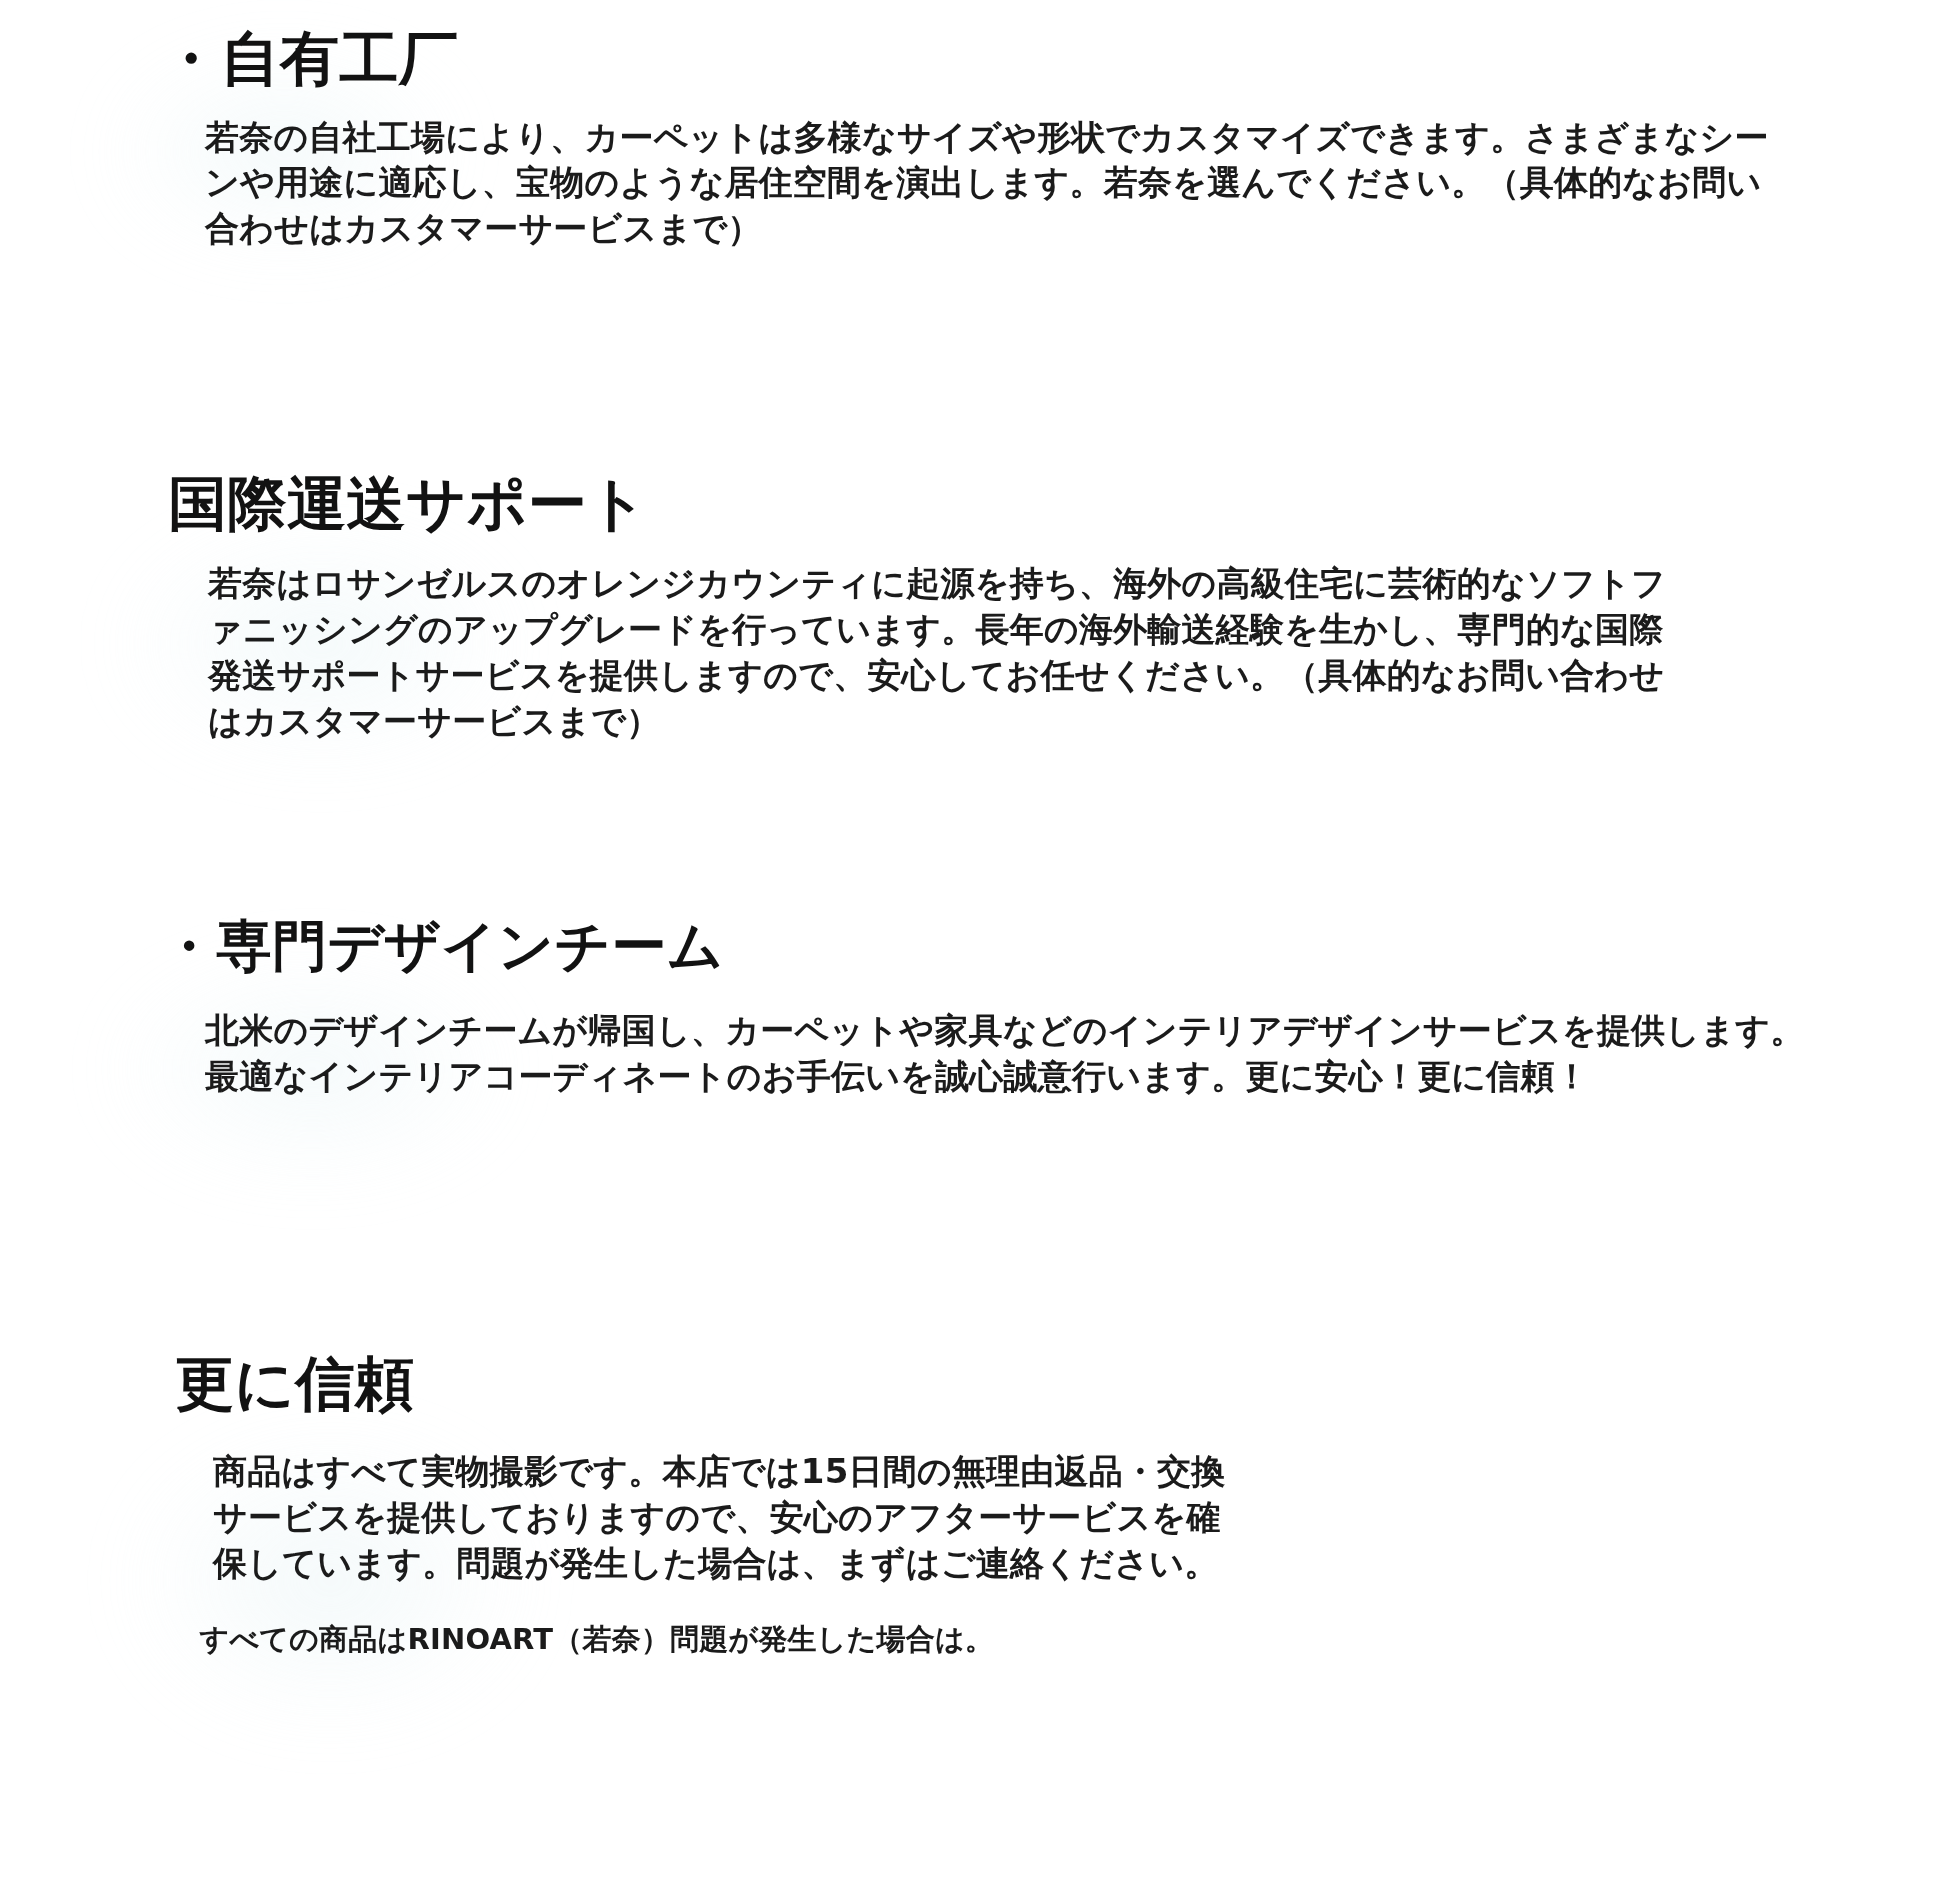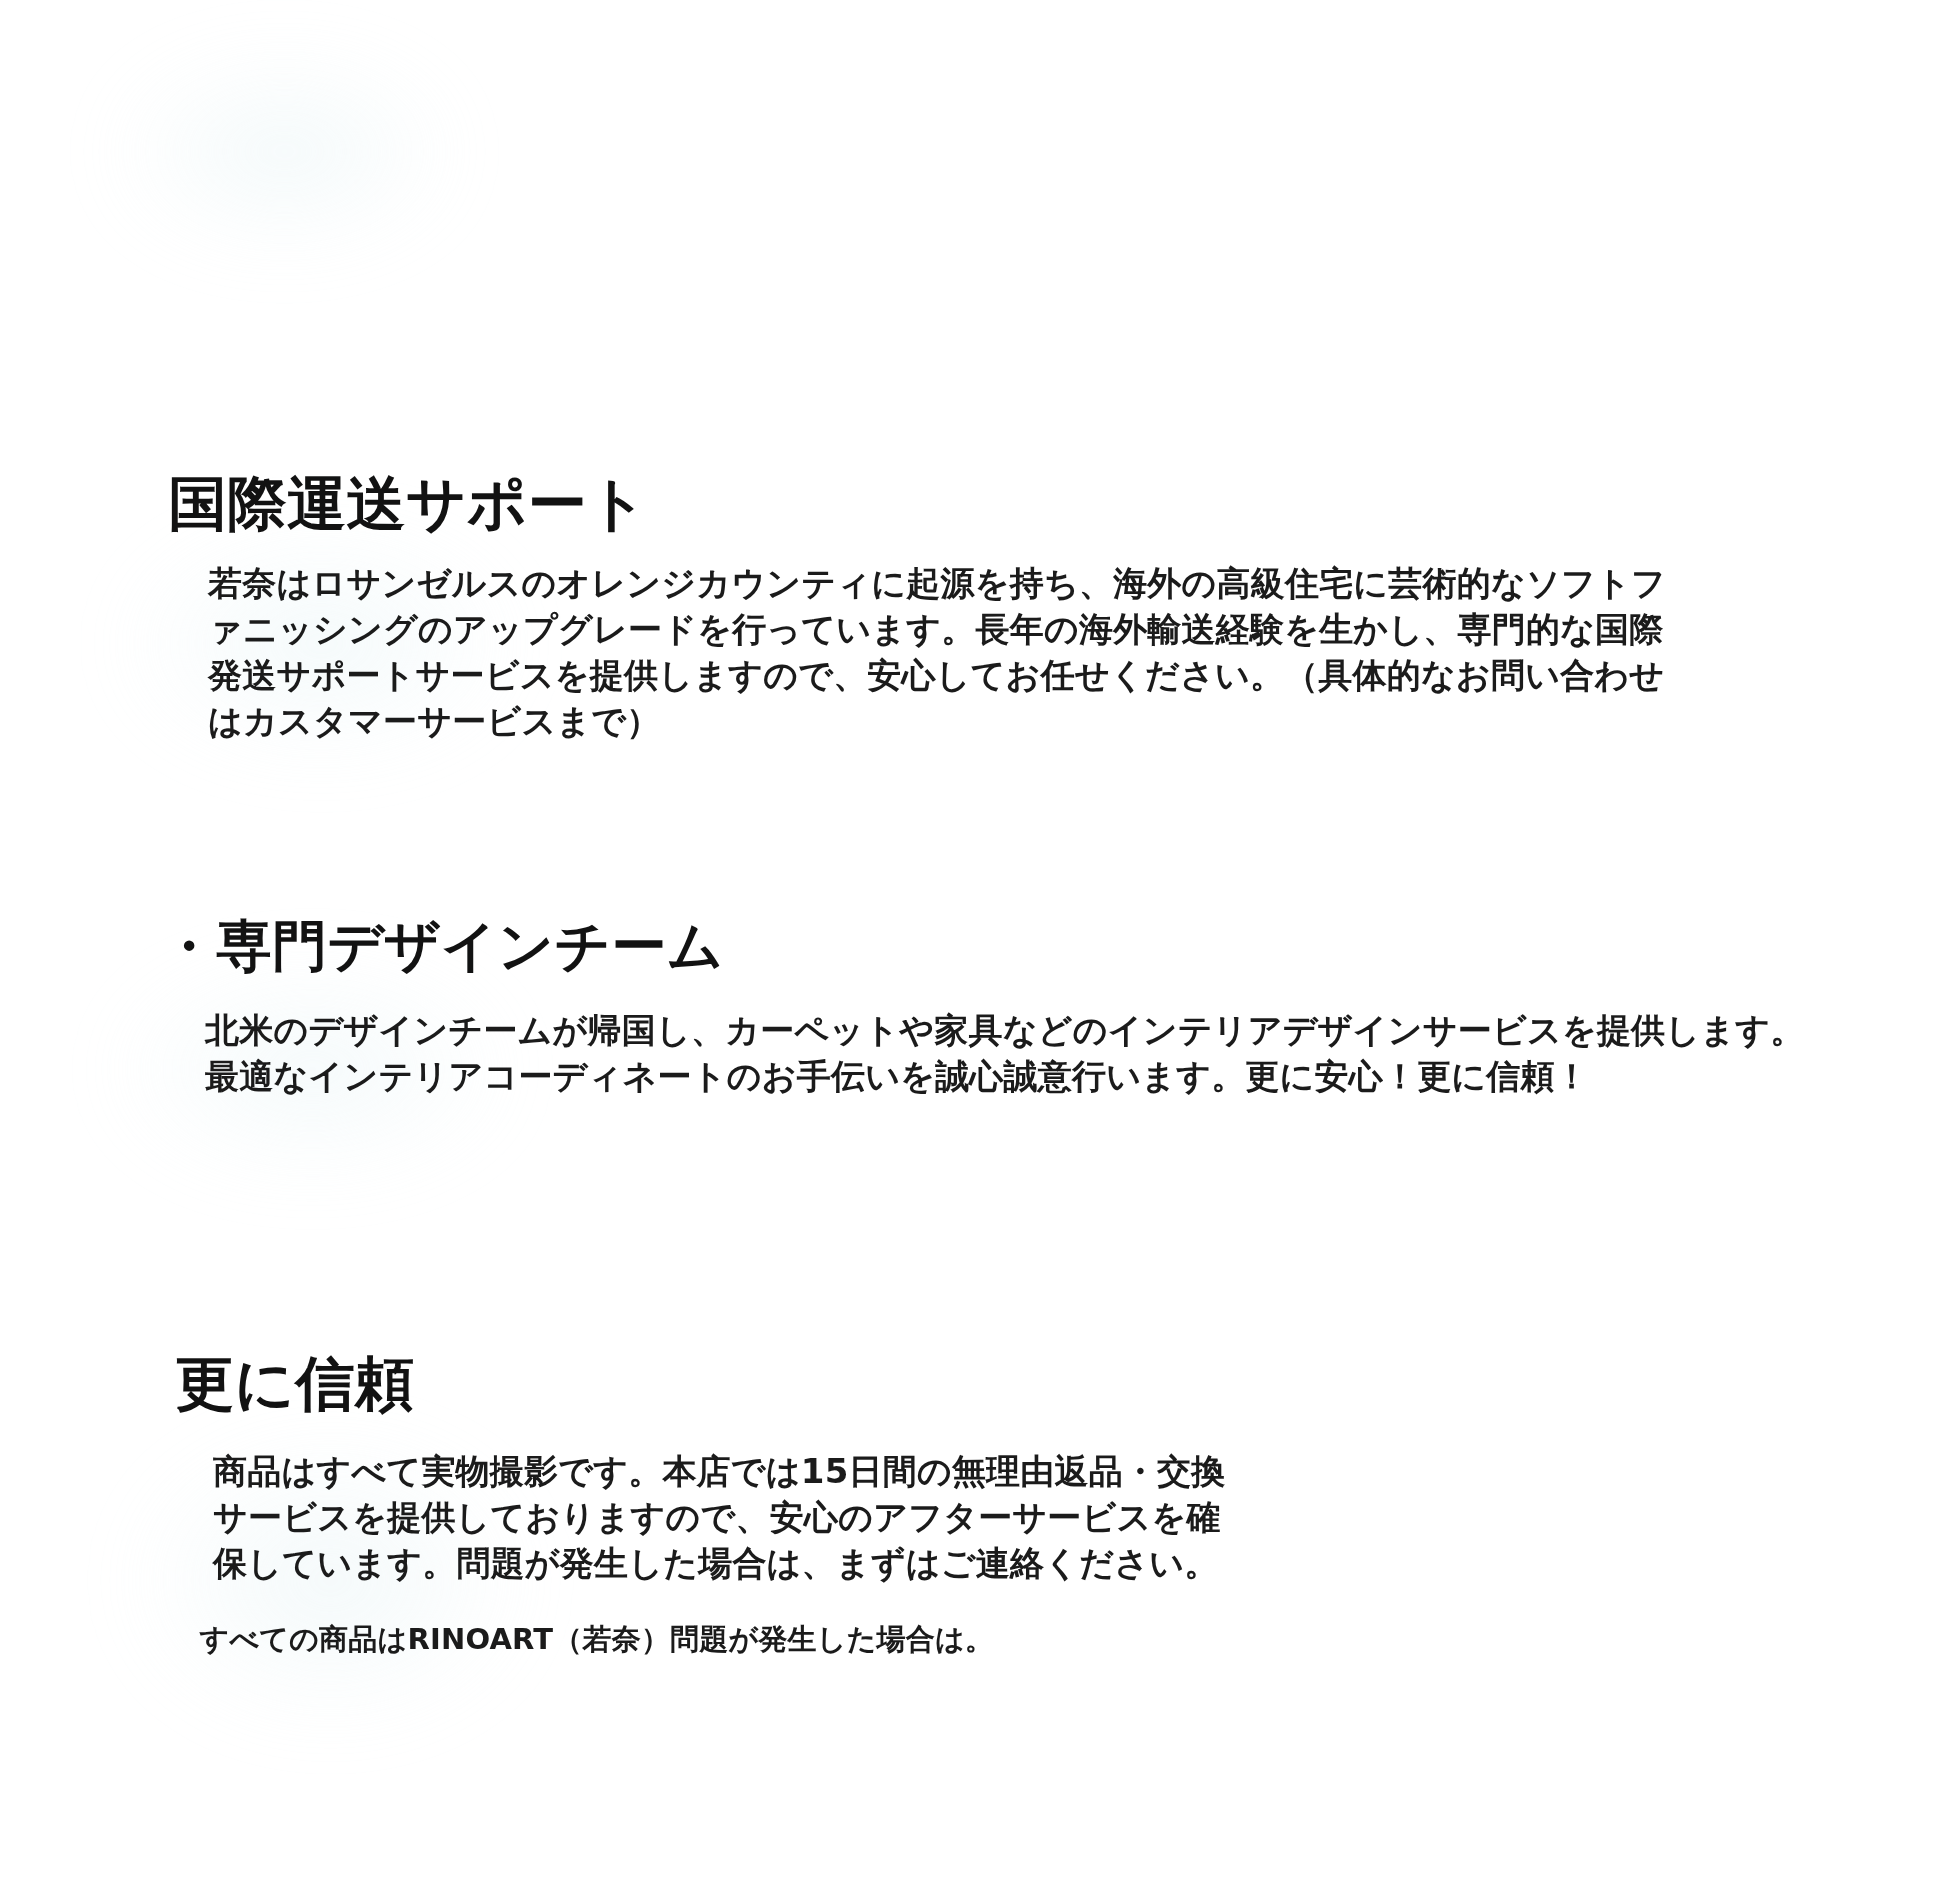--- a/index.html
+++ b/index.html
@@ -85,20 +85,22 @@
 <body>
 
 <div class="page">
 
   <div class="haze haze-a"></div>
   <div class="haze haze-b"></div>
   <div class="haze haze-c"></div>
   <div class="haze haze-d"></div>
 
   <div class="block" style="left:161px; top:28px; width:1647px;">
+    <div class="heading heading-lg">・自有工厂</div>
+    <div class="body-text" style="margin-top:24.6px; width:1609px; padding-left:44px; box-sizing:border-box;">若奈の自社工場により、カーペットは多様なサイズや形状でカスタマイズできます。さまざまなシーンや用途に適応し、宝物のような居住空間を演出します。若奈を選んでください。（具体的なお問い合わせはカスタマーサービスまで）</div>
   </div>
 
   <div class="block" style="left:161px; top:918px; width:1666px;">
     <div class="heading heading-md">・専門デザインチーム</div>
     <div class="body-text" style="margin-top:32px; width:1647px; padding-left:44px; box-sizing:border-box;">北米のデザインチームが帰国し、カーペットや家具などのインテリアデザインサービスを提供します。最適なインテリアコーディネートのお手伝いを誠心誠意行います。更に安心！更に信頼！</div>
   </div>
 
   <div class="block" style="left:168px; top:473px; width:1647px;">
     <div class="heading heading-lg">国際運送サポート</div>
     <div class="body-text" style="margin-top:26.5px; width:1514px; padding-left:40px; box-sizing:border-box;">若奈はロサンゼルスのオレンジカウンティに起源を持ち、海外の高級住宅に芸術的なソフトファニッシングのアップグレードを行っています。長年の海外輸送経験を生かし、専門的な国際発送サポートサービスを提供しますので、安心してお任せください。（具体的なお問い合わせはカスタマーサービスまで）</div>

